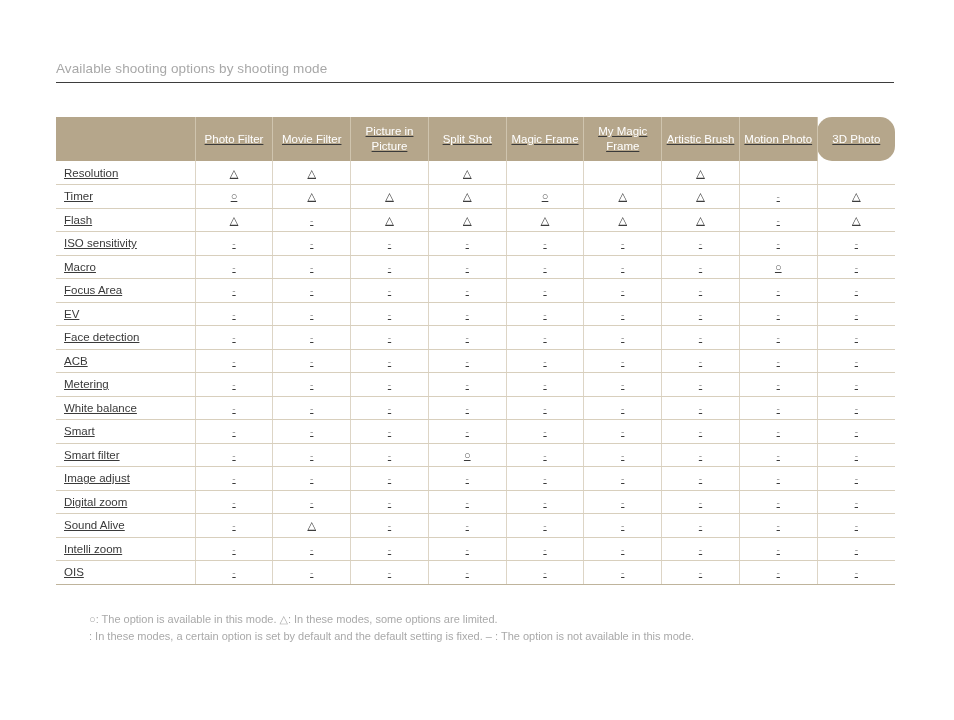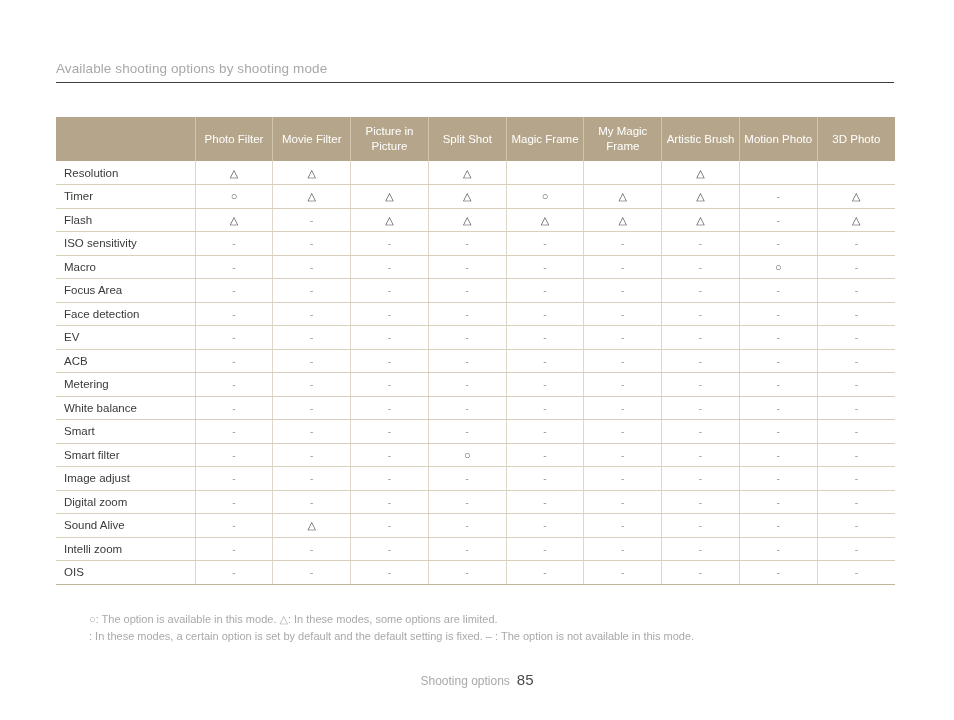--- a/index.html
+++ b/index.html
@@ -42,20 +42,21 @@
     background: #3d3d3d;
     width: 838px;
   }
 
   
   .table-wrap {
     position: absolute;
     left: 56px;
     top: 117px;
     width: 839px;
+    text-decoration: underline;
   }
   table.opts {
     border-collapse: collapse;
     width: 839px;
     table-layout: fixed;
   }
   table.opts col.c-label { width: 139px; }
   table.opts col.c-mode  { width: 77.7px; }
 
   table.opts thead th {
@@ -69,20 +70,21 @@
     vertical-align: middle;
     border-right: 1px solid #cfc4ae;
     padding: 2px 2px;
     box-sizing: border-box;
   }
   table.opts thead th.th-blank {
     border-right: 1px solid #cfc4ae;
   }
   table.opts thead th:last-child {
     border-right: none;
+    border-radius: 15px;
   }
 
   table.opts tbody td {
     height: 23.5px;
     font-size: 11.5px;
     border-bottom: 1px solid #d8cfbd;
     border-right: 1px solid #ddd5c6;
     box-sizing: border-box;
     vertical-align: middle;
     color: #3a3a3a;
@@ -258,33 +260,33 @@
             <td class="cell"><span class="sym-dash">-</span></td>
             <td class="cell"><span class="sym-dash">-</span></td>
             <td class="cell"><span class="sym-dash">-</span></td>
             <td class="cell"><span class="sym-dash">-</span></td>
             <td class="cell"><span class="sym-dash">-</span></td>
             <td class="cell"><span class="sym-dash">-</span></td>
             <td class="cell"><span class="sym-dash">-</span></td>
             <td class="cell"><span class="sym-dash">-</span></td>
           </tr>
           <tr>
+            <td class="rowlabel">EV</td>
+            <td class="cell"><span class="sym-dash">-</span></td>
+            <td class="cell"><span class="sym-dash">-</span></td>
+            <td class="cell"><span class="sym-dash">-</span></td>
+            <td class="cell"><span class="sym-dash">-</span></td>
+            <td class="cell"><span class="sym-dash">-</span></td>
+            <td class="cell"><span class="sym-dash">-</span></td>
+            <td class="cell"><span class="sym-dash">-</span></td>
+            <td class="cell"><span class="sym-dash">-</span></td>
+            <td class="cell"><span class="sym-dash">-</span></td>
+          </tr>
+          <tr>
             <td class="rowlabel">Face detection</td>
-            <td class="cell"><span class="sym-dash">-</span></td>
-            <td class="cell"><span class="sym-dash">-</span></td>
-            <td class="cell"><span class="sym-dash">-</span></td>
-            <td class="cell"><span class="sym-dash">-</span></td>
-            <td class="cell"><span class="sym-dash">-</span></td>
-            <td class="cell"><span class="sym-dash">-</span></td>
-            <td class="cell"><span class="sym-dash">-</span></td>
-            <td class="cell"><span class="sym-dash">-</span></td>
-            <td class="cell"><span class="sym-dash">-</span></td>
-          </tr>
-          <tr>
-            <td class="rowlabel">EV</td>
             <td class="cell"><span class="sym-dash">-</span></td>
             <td class="cell"><span class="sym-dash">-</span></td>
             <td class="cell"><span class="sym-dash">-</span></td>
             <td class="cell"><span class="sym-dash">-</span></td>
             <td class="cell"><span class="sym-dash">-</span></td>
             <td class="cell"><span class="sym-dash">-</span></td>
             <td class="cell"><span class="sym-dash">-</span></td>
             <td class="cell"><span class="sym-dash">-</span></td>
             <td class="cell"><span class="sym-dash">-</span></td>
           </tr>
@@ -410,17 +412,14 @@
           </tr>
         </tbody>
     </table>
   </div>
 
   <div class="legend">
     <div class="legend-line">○: The option is available in this mode.    △: In these modes, some options are limited.</div>
     <div class="legend-line">: In these modes, a certain option is set by default and the default setting is fixed.  – : The option is not available in this mode.</div>
   </div>
 
-  <div class="footer">
-    <span class="pg-label">Shooting options</span><span class="pg-num">85</span>
-  </div>
 
 </div>
 
 </body></html>

